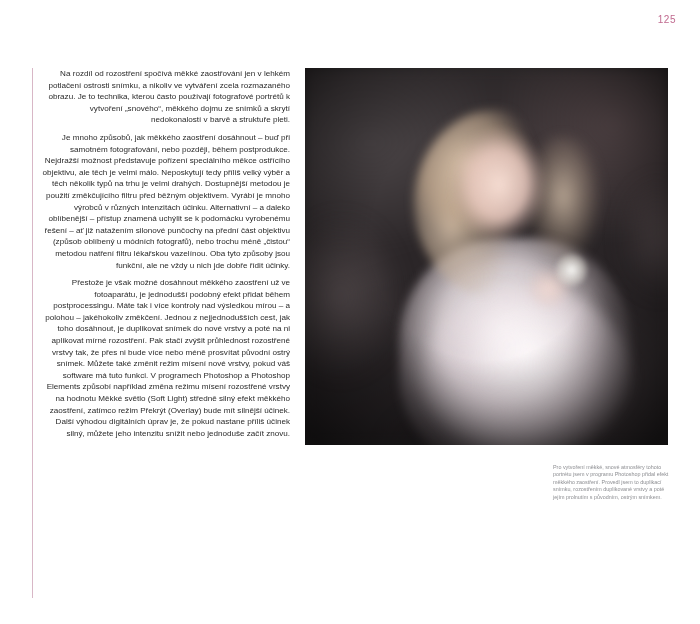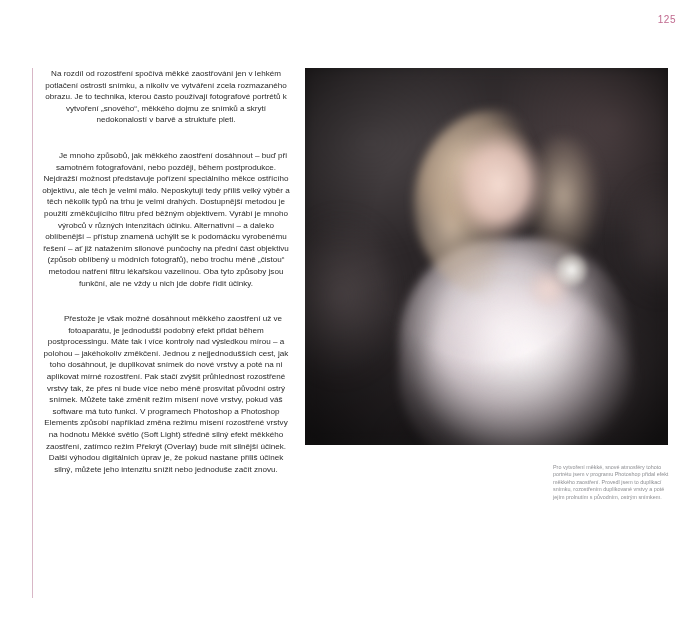--- a/index.html
+++ b/index.html
@@ -49,25 +49,25 @@
     font-size: 9.5px;
     font-weight: bold;
     margin: 0 0 5px 0;
     letter-spacing: 0.2px;
   }
   .para {
     color: #2a2a2a;
     font-size: 8.1px;
     line-height: 11.6px;
     margin: 0 0 0 0;
-    text-align: center;
+    text-align: right;
     hyphens: none;
   }
   .para + .para {
-    margin-top: 24px;
+    margin-top: 6px;
     text-indent: 14px;
   }
   
   .figure {
     position: absolute;
     left: 305px;
     top: 68px;
     width: 363px;
     height: 377px;
     overflow: hidden;

